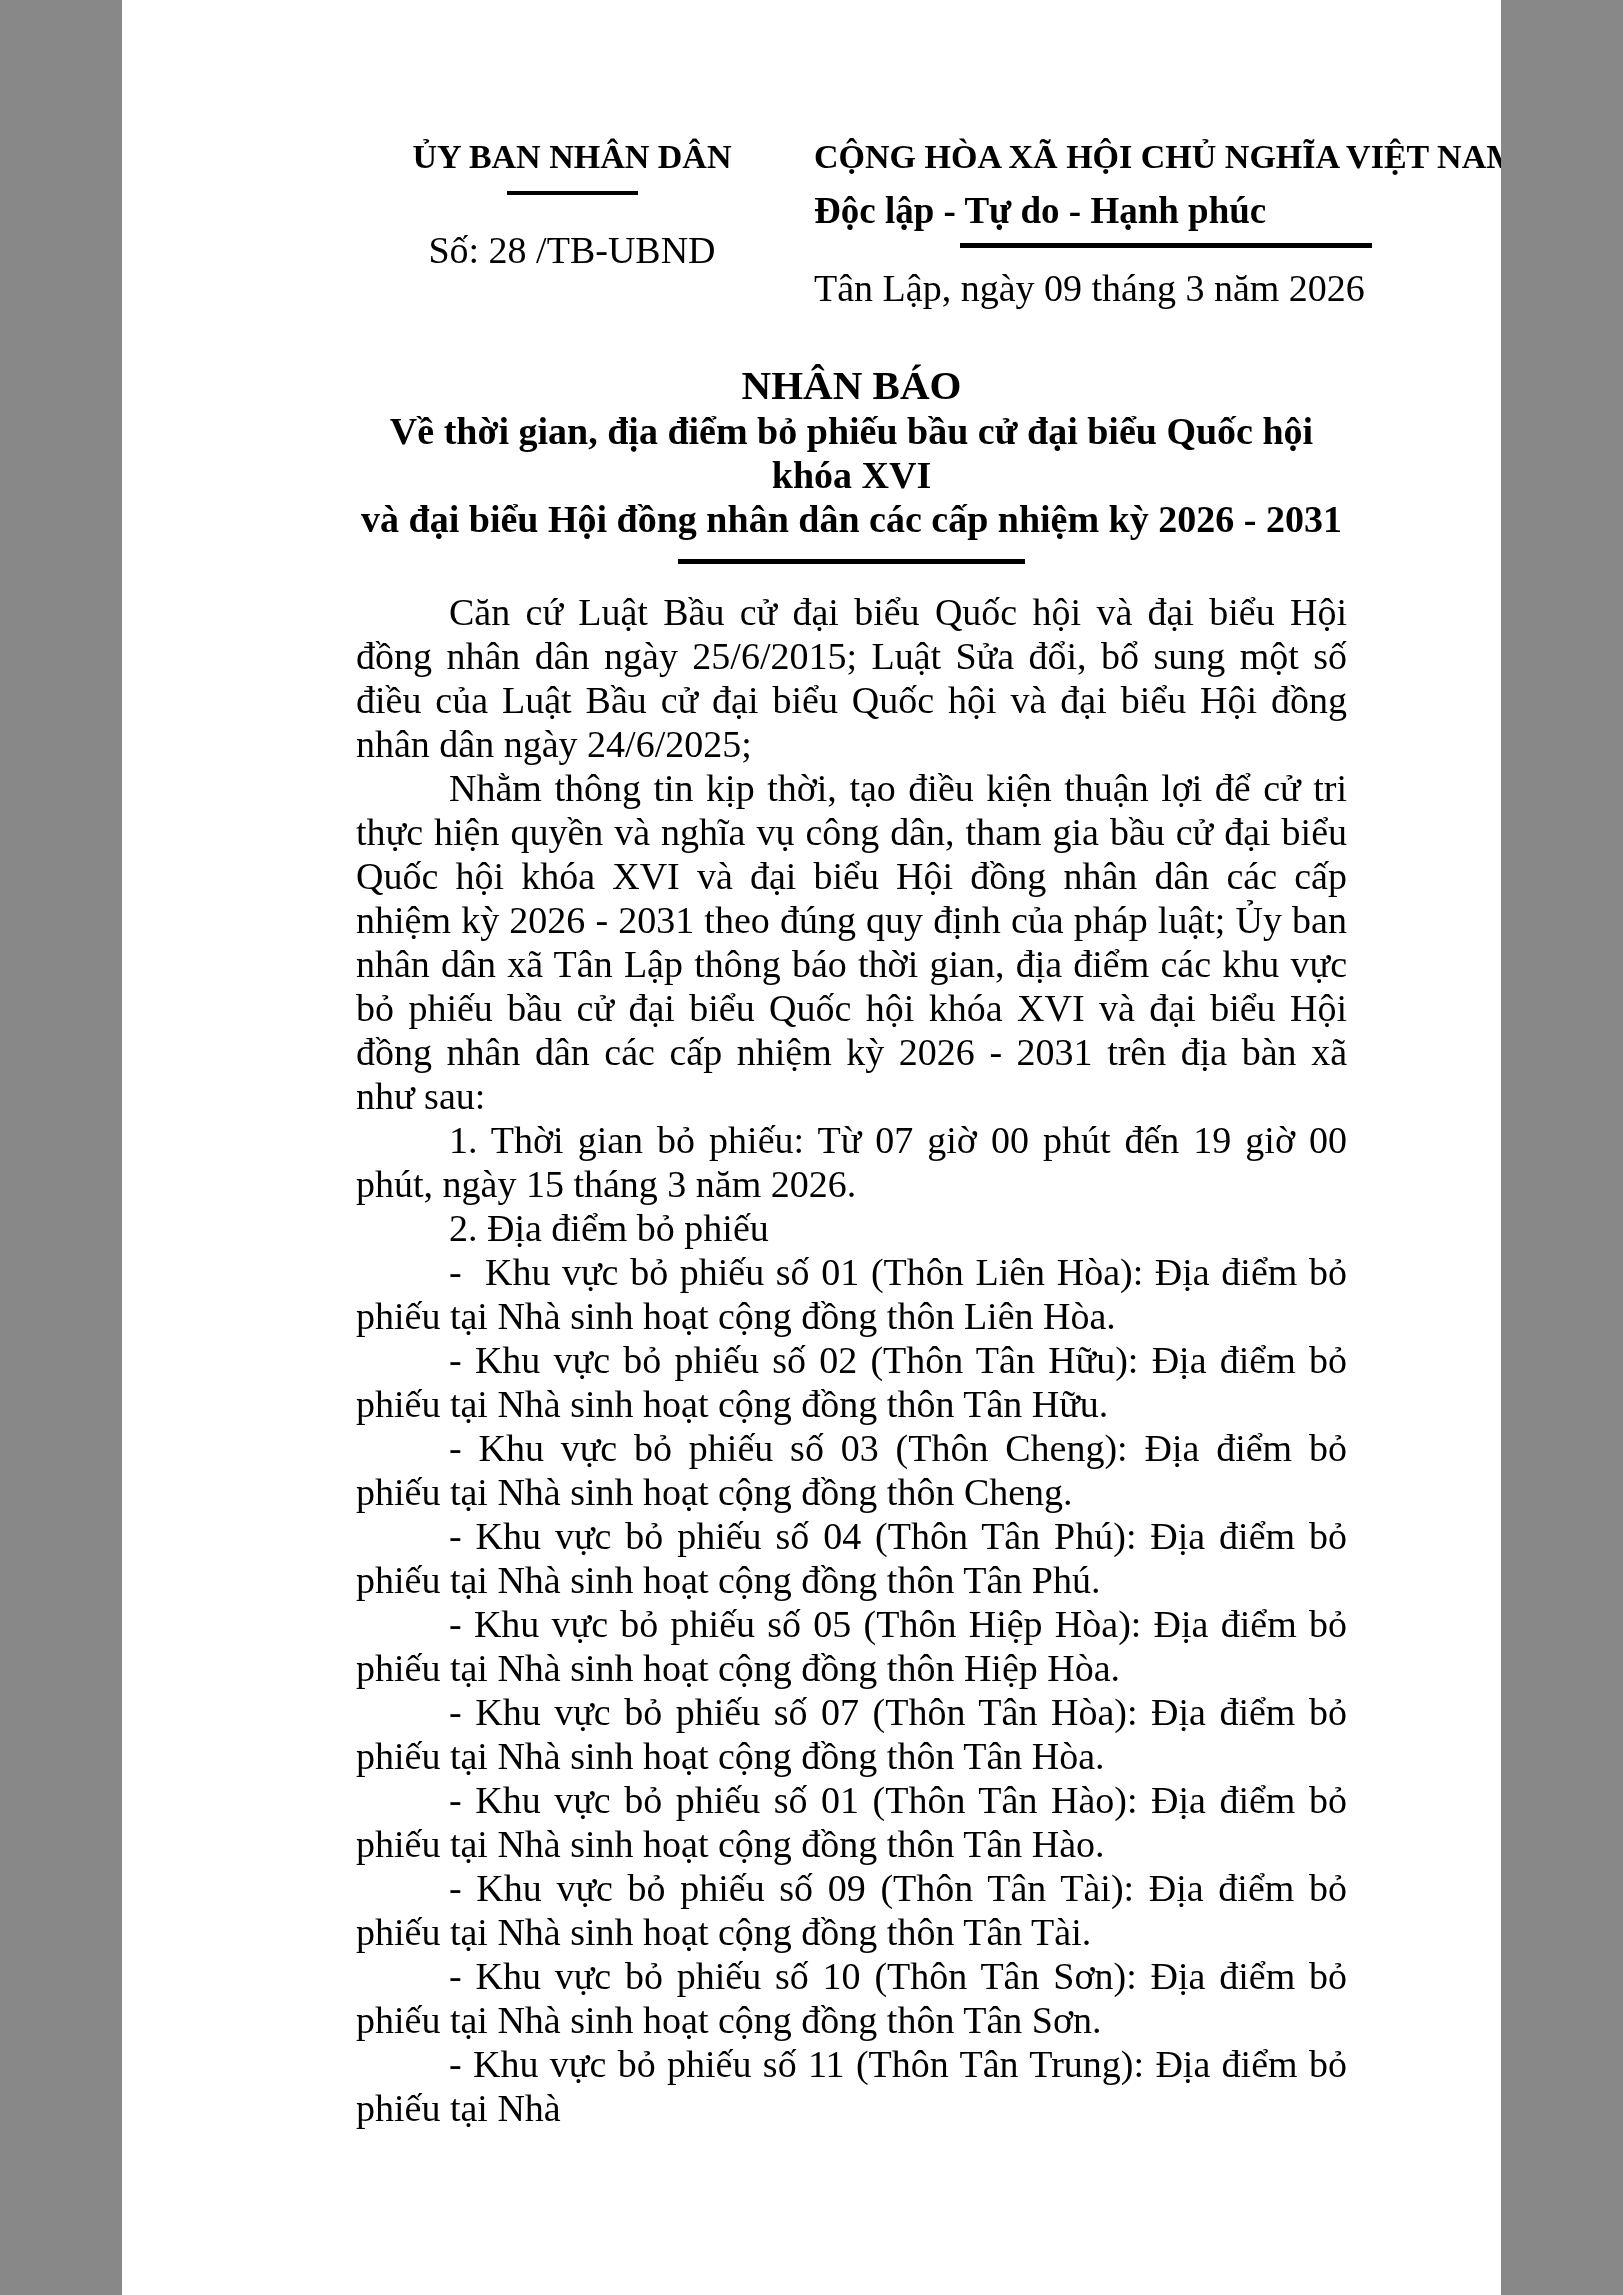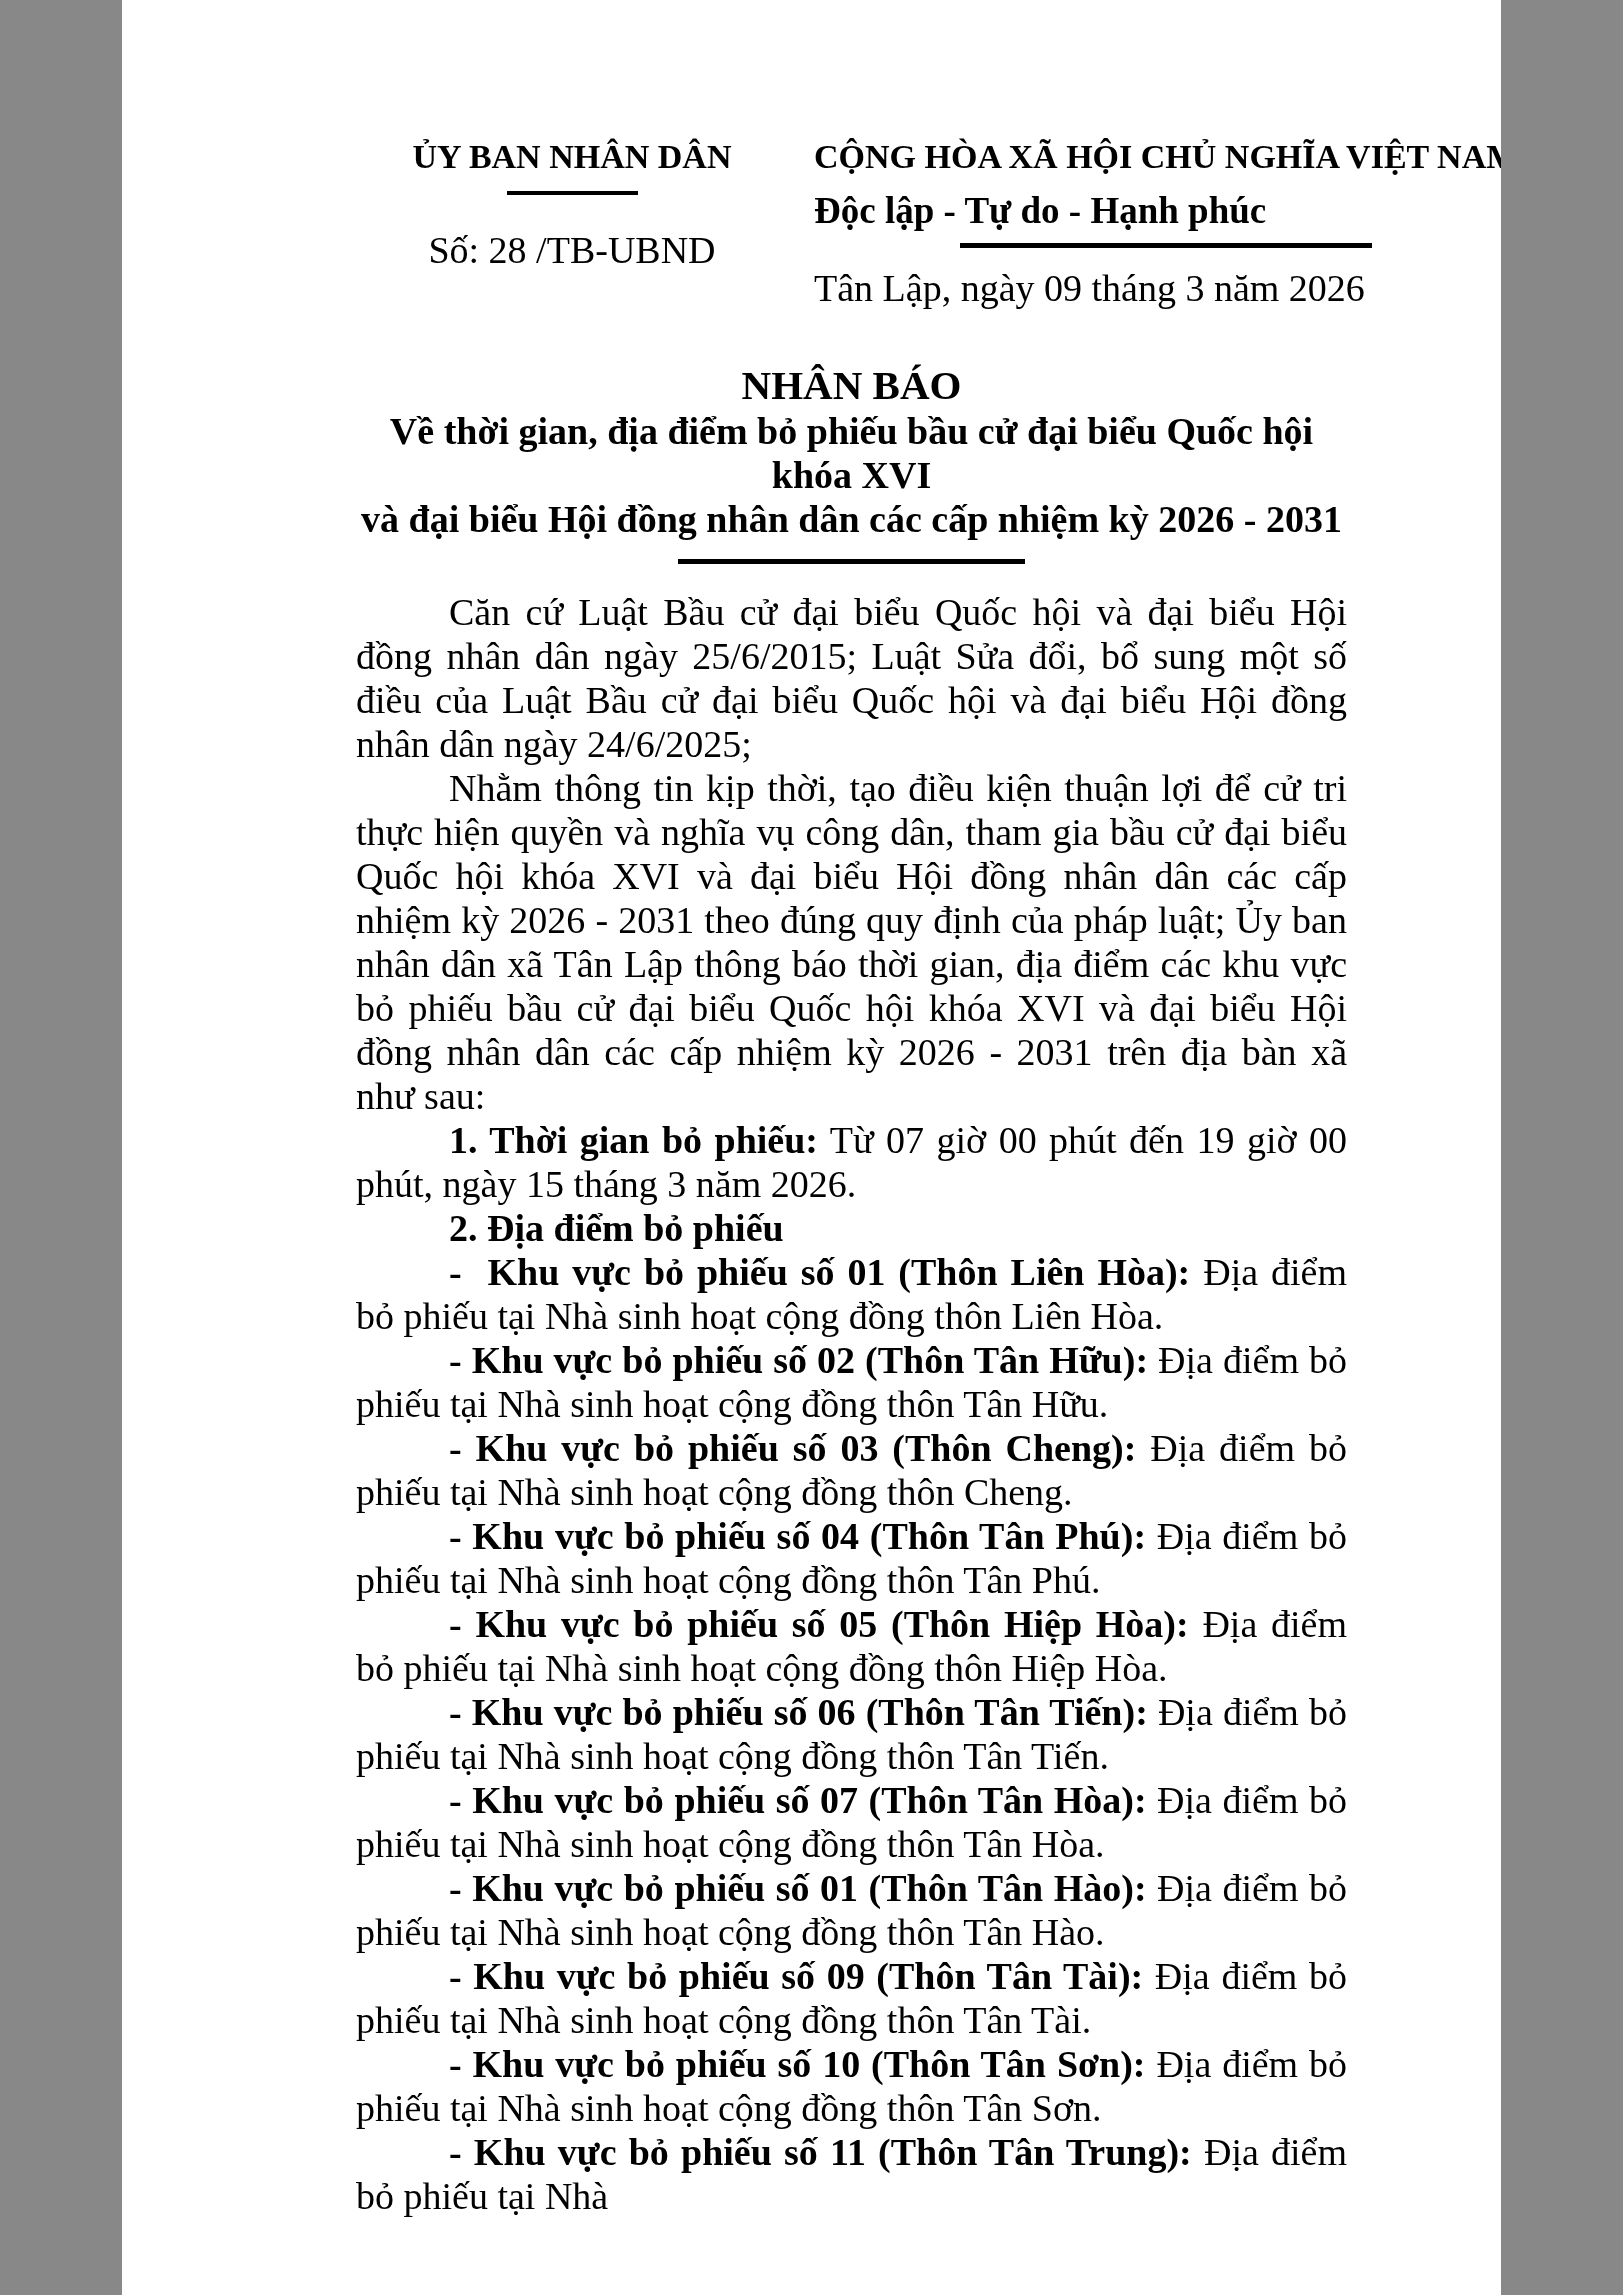--- a/index.html
+++ b/index.html
@@ -34,21 +34,21 @@
   .title-rule { width:347px; height:4.6px; background:#000; margin:18.3px auto 0; }
   
   .body-text { margin-top:26px; }
   .body-text p {
     margin:0;
     font-size:38px;
     line-height:44px;
     text-align:justify;
     text-indent:93px;
   }
-  .b { font-weight:bold; }
+  .b { font-weight:normal; }
 </style>
 </head>
 <body>
 
 <div class="page">
 
   <div class="hdr">
     <div class="hdr-left">
       <div class="hl1">ỦY BAN NHÂN DÂN</div>
       <div class="hl-rule"></div>
@@ -75,21 +75,20 @@
 
     <p><span class="b">1. Thời gian bỏ phiếu:</span><span> Từ 07 giờ 00 phút đến 19 giờ 00 phút, ngày 15 tháng 3 năm 2026.</span></p>
 
     <p><span class="b">2. Địa điểm bỏ phiếu</span></p>
 
     <p><span class="b">-&nbsp; Khu vực bỏ phiếu số 01 (Thôn Liên Hòa):</span><span> Địa điểm bỏ phiếu tại Nhà sinh hoạt cộng đồng thôn Liên Hòa.</span></p>
     <p><span class="b">- Khu vực bỏ phiếu số 02 (Thôn Tân Hữu):</span><span> Địa điểm bỏ phiếu tại Nhà sinh hoạt cộng đồng thôn Tân Hữu.</span></p>
     <p><span class="b">- Khu vực bỏ phiếu số 03 (Thôn Cheng):</span><span> Địa điểm bỏ phiếu tại Nhà sinh hoạt cộng đồng thôn Cheng.</span></p>
     <p><span class="b">- Khu vực bỏ phiếu số 04 (Thôn Tân Phú):</span><span> Địa điểm bỏ phiếu tại Nhà sinh hoạt cộng đồng thôn Tân Phú.</span></p>
     <p><span class="b">- Khu vực bỏ phiếu số 05 (Thôn Hiệp Hòa):</span><span> Địa điểm bỏ phiếu tại Nhà sinh hoạt cộng đồng thôn Hiệp Hòa.</span></p>
-    <p><span class="b">- Khu vực bỏ phiếu số 06 (Thôn Tân Tiến):</span><span> Địa điểm bỏ phiếu tại Nhà sinh hoạt cộng đồng thôn Tân Tiến.</span></p>
     <p><span class="b">- Khu vực bỏ phiếu số 07 (Thôn Tân Hòa):</span><span> Địa điểm bỏ phiếu tại Nhà sinh hoạt cộng đồng thôn Tân Hòa.</span></p>
     <p><span class="b">- Khu vực bỏ phiếu số 01 (Thôn Tân Hào):</span><span> Địa điểm bỏ phiếu tại Nhà sinh hoạt cộng đồng thôn Tân Hào.</span></p>
     <p><span class="b">- Khu vực bỏ phiếu số 09 (Thôn Tân Tài):</span><span> Địa điểm bỏ phiếu tại Nhà sinh hoạt cộng đồng thôn Tân Tài.</span></p>
     <p><span class="b">- Khu vực bỏ phiếu số 10 (Thôn Tân Sơn):</span><span> Địa điểm bỏ phiếu tại Nhà sinh hoạt cộng đồng thôn Tân Sơn.</span></p>
     <p><span class="b">- Khu vực bỏ phiếu số 11 (Thôn Tân Trung):</span><span> Địa điểm bỏ phiếu tại Nhà</span></p>
   </div>
 
 </div>
 
 

